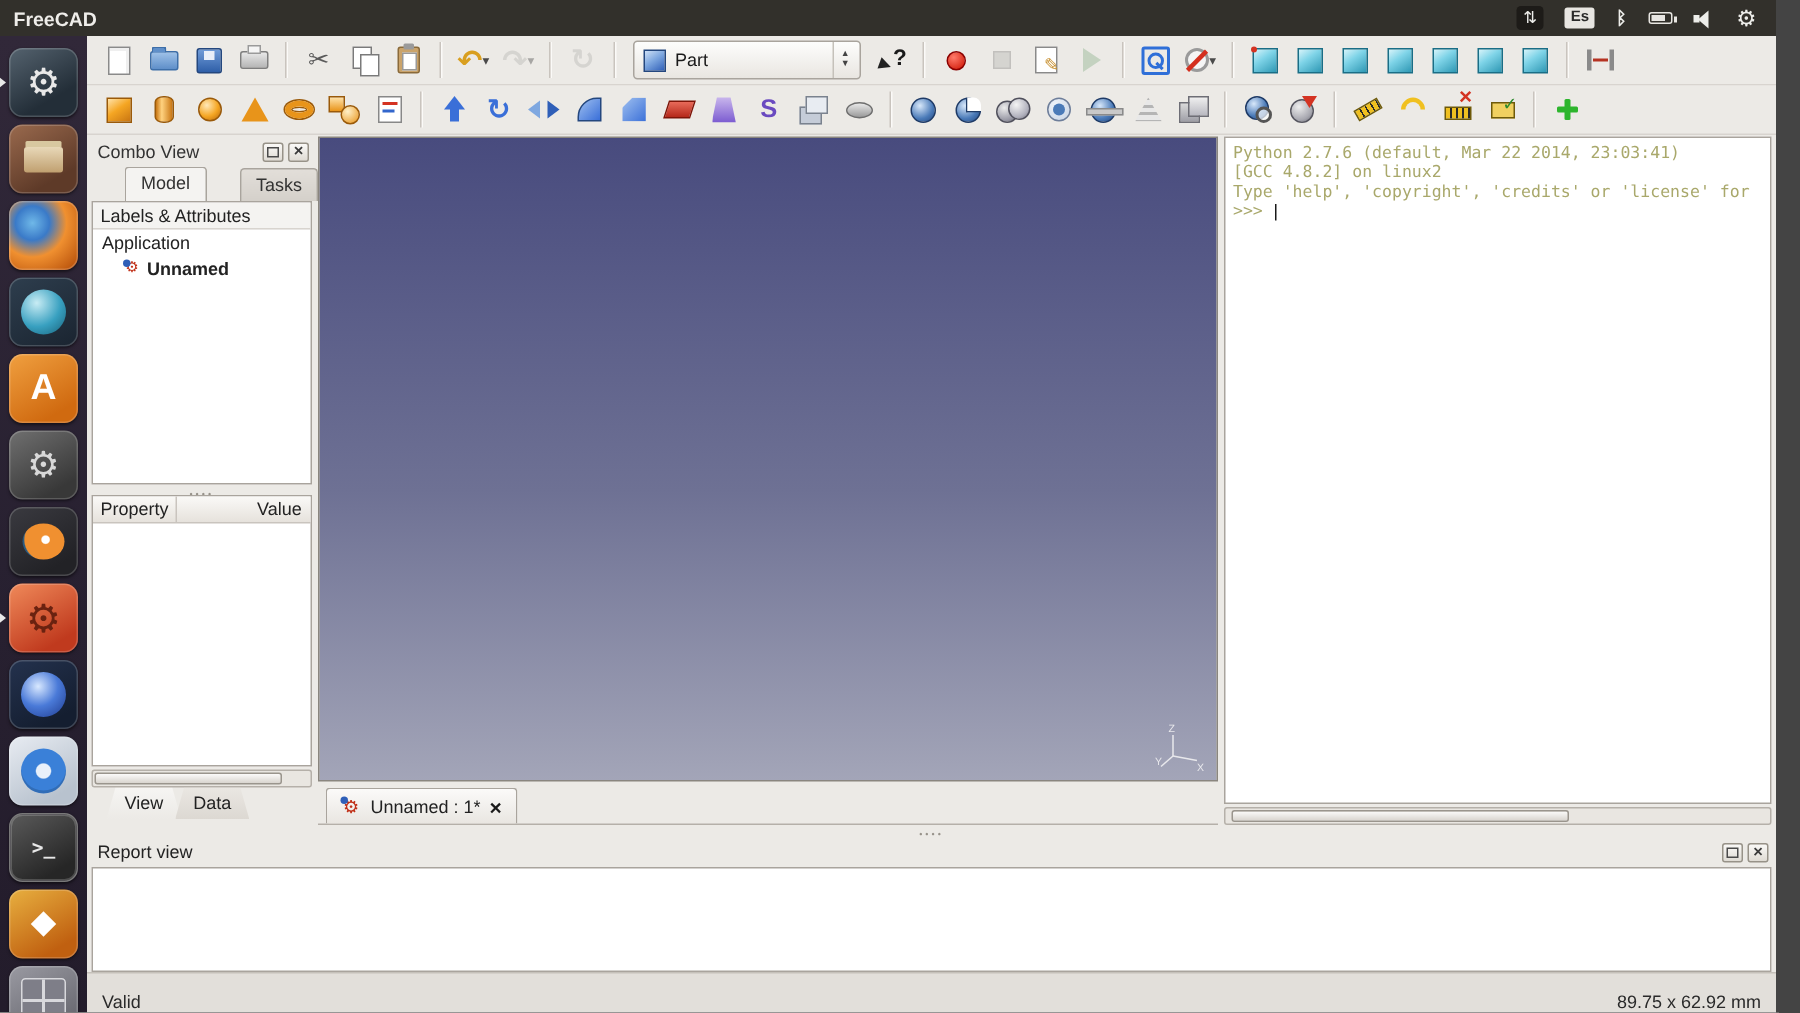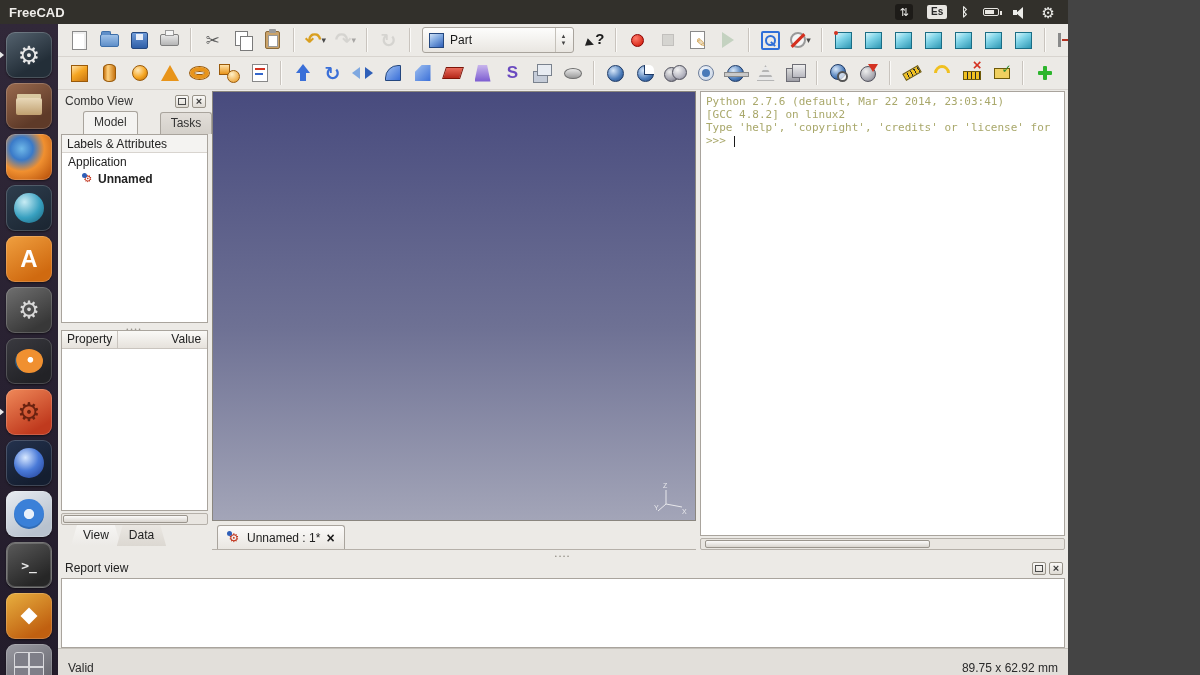--- a/index.html
+++ b/index.html
@@ -1,18 +1,18 @@
 <!DOCTYPE html>
 <html><head>
 <meta charset="utf-8">
 <style>
 * { margin:0; padding:0; box-sizing:border-box; }
 html,body { background:#444; }
 body { font-family:"Liberation Sans","DejaVu Sans",sans-serif; font-size:12px; color:#222; }
-.screen { width:1068px; height:675px; overflow:hidden; display:flex; flex-direction:column; background:#ECEAE6; position:relative; }
+.screen { width:1184px; height:675px; overflow:hidden; display:flex; flex-direction:column; background:#ECEAE6; position:relative; }
 
 
 .topbar { height:24px; background:#32302B; display:flex; align-items:center; padding:0 9px; color:#EFEDEA; flex:0 0 auto; }
 .tb-title { font-weight:bold; font-size:13px; }
 .tray { margin-left:auto; display:flex; align-items:center; gap:14px; padding-right:4px; }
 .tray-ic { color:#EDEDEA; font-size:13px; line-height:1; display:inline-flex; align-items:center; justify-content:center; }
 .sync { background:#1D1B18; border-radius:3px; min-width:18px; height:16px; font-size:11px; }
 .sync::before { content:"⇅"; }
 .bt::before { content:"ᛒ"; font-weight:bold; font-size:12px; }
 .gear::before { content:"⚙"; font-size:15px; }

